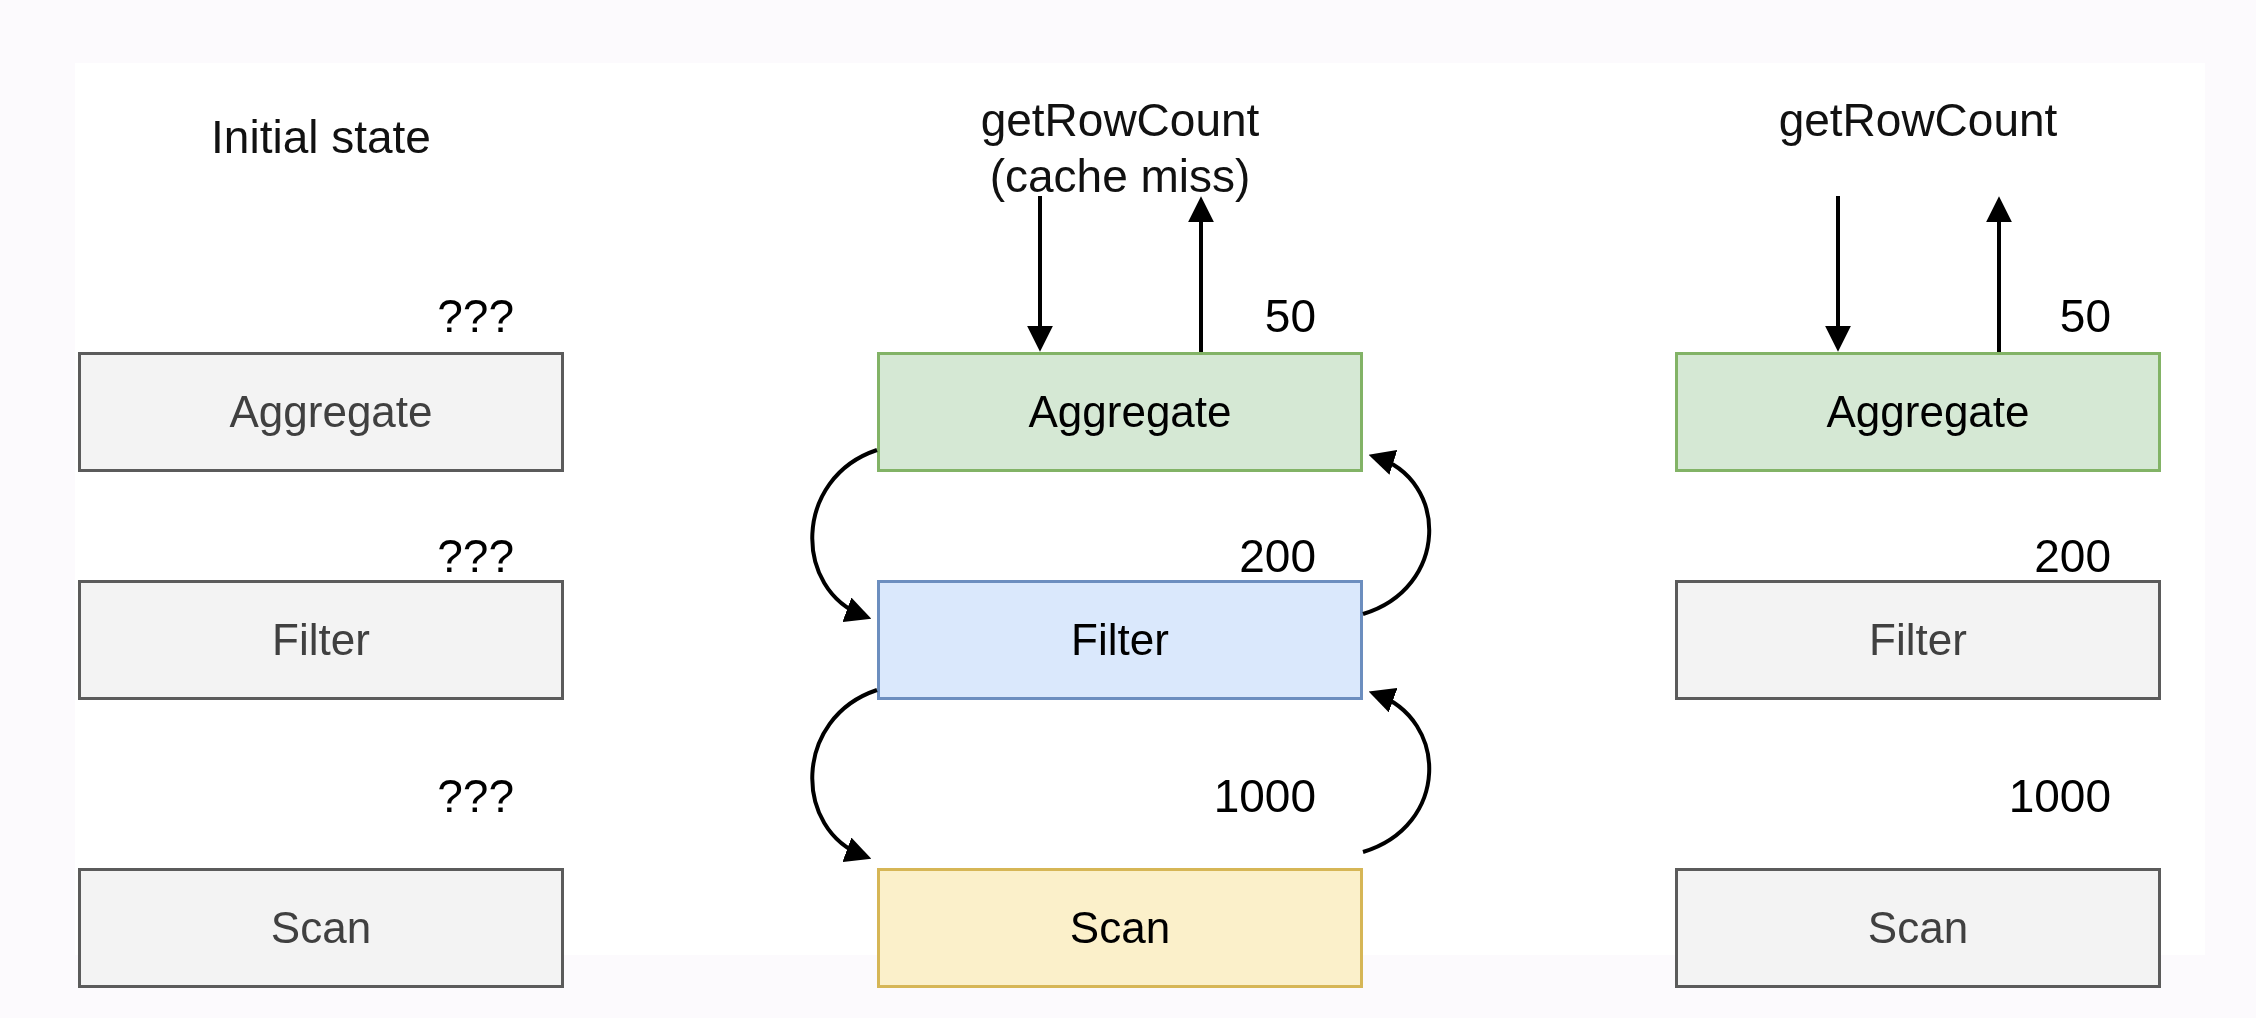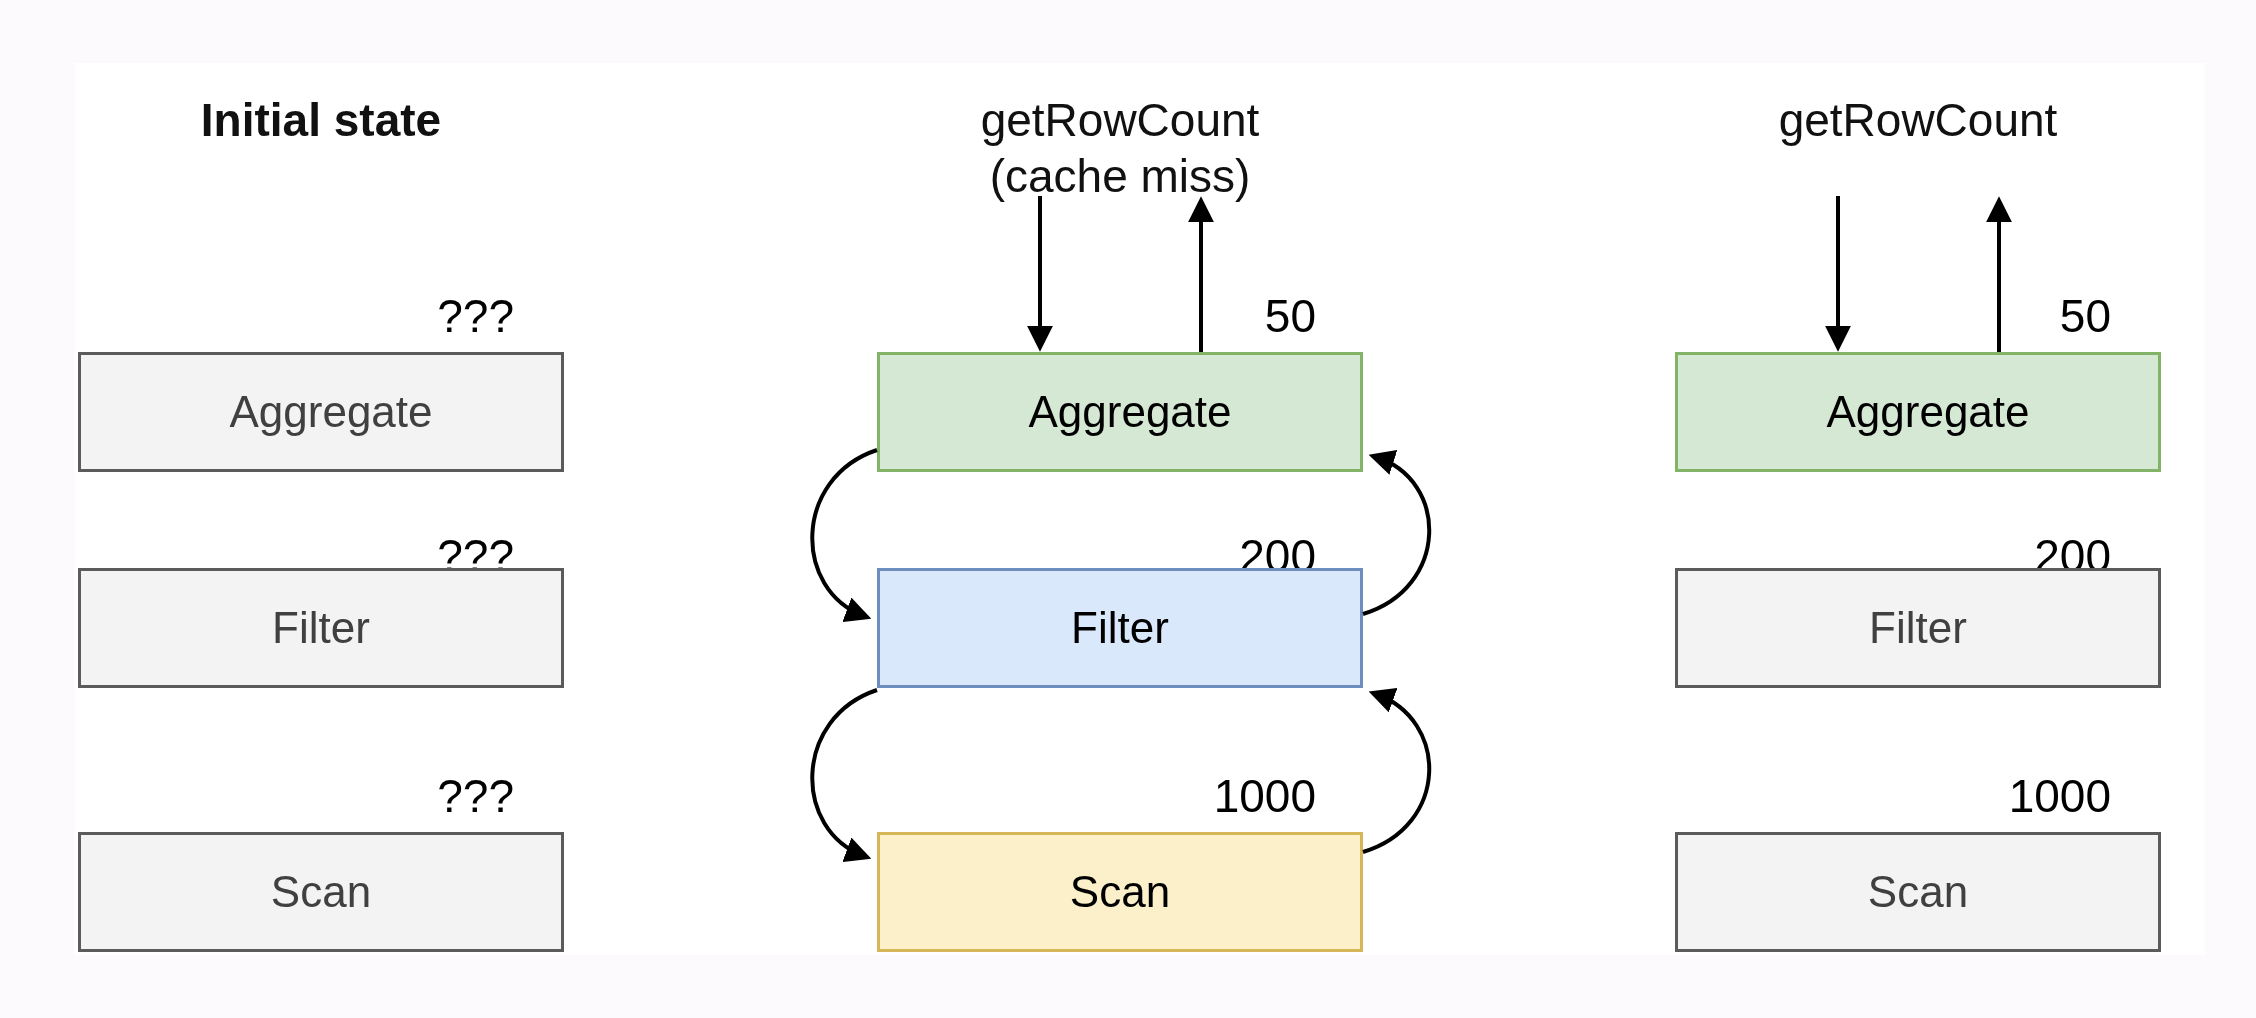--- a/index.html
+++ b/index.html
@@ -49,31 +49,31 @@
     line-height: 52px;
     color: #000000;
     text-align: right;
   }
   
   .c0 { left: 78px; }
   .c1 { left: 877px; }
   .c2 { left: 1675px; }
   
   .node.r0 { top: 352px; padding-left: 20px; }
-  .node.r1 { top: 568px; }
-  .node.r2 { top: 832px; }
+  .node.r1 { top: 580px; }
+  .node.r2 { top: 868px; }
   
   .value.r0 { top: 290px; }
   .value.r1 { top: 530px; }
   .value.r2 { top: 770px; }
   .value.c0 { width: 436px; }
   .value.c1 { width: 439px; }
   .value.c2 { width: 436px; }
   
-  .title.t-single { top: 92px; font-weight: bold; }
+  .title.t-single { top: 109px; }
   .title.t-double { top: 64px; margin-top: 28px; }
 </style>
 </head>
 <body>
 
 <div class="canvas"></div>
 
 <div class="title t-single c0">Initial state</div>
 
 <div class="title t-double c1">

